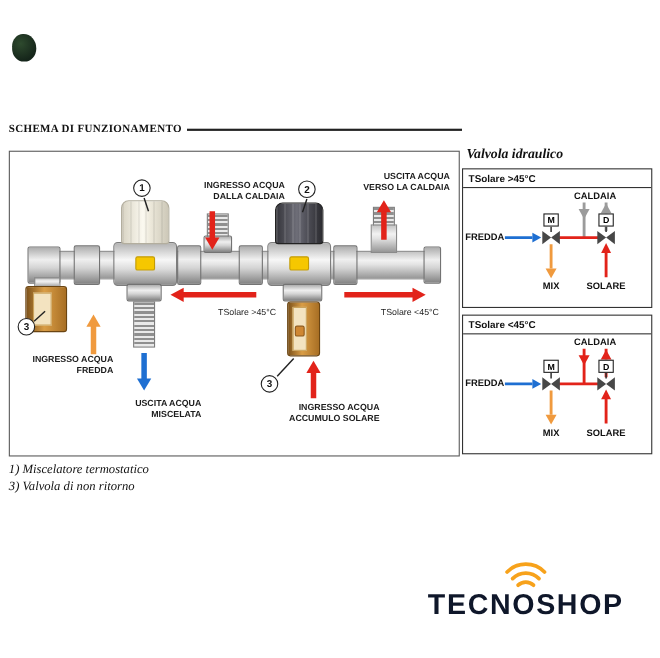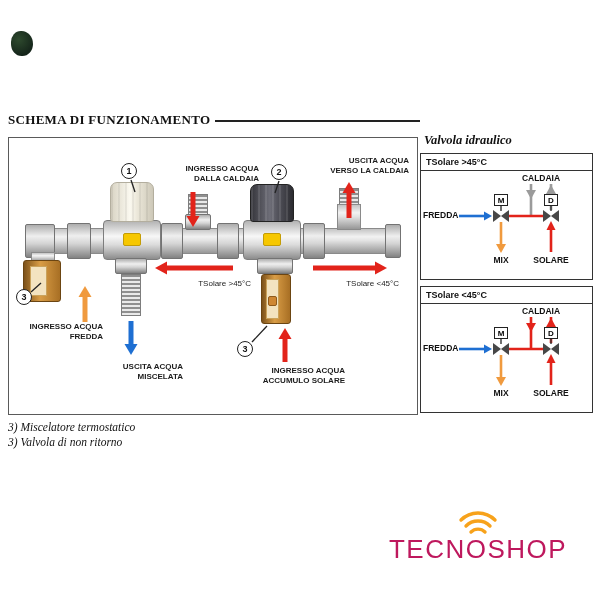--- a/index.html
+++ b/index.html
@@ -6,21 +6,21 @@
   html,body{background:#fff}
   body{font-family:"Liberation Sans",sans-serif}
   .page{position:relative;width:600px;height:598px;background:#fff;overflow:hidden;
         --red:#e2231a;--blue:#1e6fd2;--orange:#f09a3e;--gray:#9b9b9b}
   .abs{position:absolute}
 
   .corner-logo{width:22px;height:25px;background:radial-gradient(circle at 35% 35%,#2e4a2e,#15251a 72%);
                border-radius:46% 54% 50% 50%}
 
   .title-row{display:flex;align-items:center;gap:5px}
-  .title-text{font-family:"Liberation Serif",serif;font-weight:700;font-size:13px;letter-spacing:.3px;color:#111;white-space:nowrap}
+  .title-text{font-family:"Liberation Serif",serif;font-weight:700;font-size:10px;letter-spacing:.3px;color:#111;white-space:nowrap}
   .title-rule{flex:1;border-top:2px solid #222;height:0;margin-top:1px}
 
   .dbox{border:1px solid #5a5a5a;background:#fff}
 
   .metal{background:linear-gradient(180deg,#c4c4c4,#f2f2f2 32%,#e3e3e3 48%,#979797);border:1px solid #8a8a8a}
   .nut{background:linear-gradient(180deg,#adadad,#efefef 35%,#d4d4d4 58%,#828282);border:1px solid #737373;border-radius:2px}
   .thread{background:repeating-linear-gradient(180deg,#8f8f8f 0 2px,#e9e9e9 2px 4px);border:1px solid #7d7d7d}
   .vbody{background:linear-gradient(180deg,#b3b3b3,#f7f7f7 40%,#dcdcdc 62%,#8c8c8c);border:1px solid #7d7d7d;border-radius:4px}
   .cap1{background-image:repeating-linear-gradient(90deg,rgba(0,0,0,.06) 0 2px,transparent 2px 7px),
         linear-gradient(90deg,#d9d4c4,#fbf9f0 45%,#ece8da 62%,#cdc8b8);
@@ -59,21 +59,21 @@
   .hbox-b .cal-s{stroke:var(--red)}  .hbox-b .cal-f{fill:var(--red)}
   .red-s{stroke:var(--red)} .red-f{fill:var(--red)}
   .blue-s{stroke:var(--blue)} .blue-f{fill:var(--blue)}
   .or-s{stroke:var(--orange)} .or-f{fill:var(--orange)}
   .bow{fill:#474747} .stem{stroke:#333;stroke-width:1.4}
 
   .legend-item{font-family:"Liberation Serif",serif;font-style:italic;font-size:11.5px;color:#111;line-height:15px}
 
   .logo{text-align:center}
   .logo-icon{display:block;margin:0 auto}
-  .logo-text{font-size:26px;font-weight:400;letter-spacing:1.5px;color:#be185d;margin-top:-2px}
+  .logo-text{font-size:26px;font-weight:700;letter-spacing:1.5px;color:#0f172a;margin-top:-2px}
 </style>
 </head>
 <body>
 
 <div class="page">
 
   <div class="abs corner-logo" style="left:11px;top:31px"></div>
 
   <div class="abs title-row" style="left:8px;top:112px;width:412px">
     <span class="title-text">SCHEMA DI FUNZIONAMENTO</span>
@@ -249,21 +249,21 @@
     </svg>
     <div class="hlabel" style="left:80px;top:19px;width:80px">CALDAIA</div>
     <div class="hlabel" style="left:2px;top:56px;width:34px">FREDDA</div>
     <div class="mdbox" style="left:73px;top:40px">M</div>
     <div class="mdbox" style="left:123px;top:40px">D</div>
     <div class="hlabel" style="left:56px;top:101px;width:48px">MIX</div>
     <div class="hlabel" style="left:104px;top:101px;width:52px">SOLARE</div>
   </div>
 
   <div class="abs" style="left:8px;top:420px">
-    <div class="legend-item">3) Miscelatore termostatico</div>
+    <div class="legend-item">1) Miscelatore termostatico</div>
     <div class="legend-item">3) Valvola di non ritorno</div>
   </div>
 
   <div class="abs logo" style="left:378px;top:508px;width:200px">
     <svg class="logo-icon" width="48" height="28" viewBox="0 0 48 28">
       <g fill="none" stroke="#F7A21B" stroke-linecap="round" stroke-width="3.4">
         <path d="M7 12a24 24 0 0 1 34 0"></path>
         <path d="M12 18a17 17 0 0 1 24 0"></path>
         <path d="M17 24a10 10 0 0 1 14 0"></path>
       </g>

